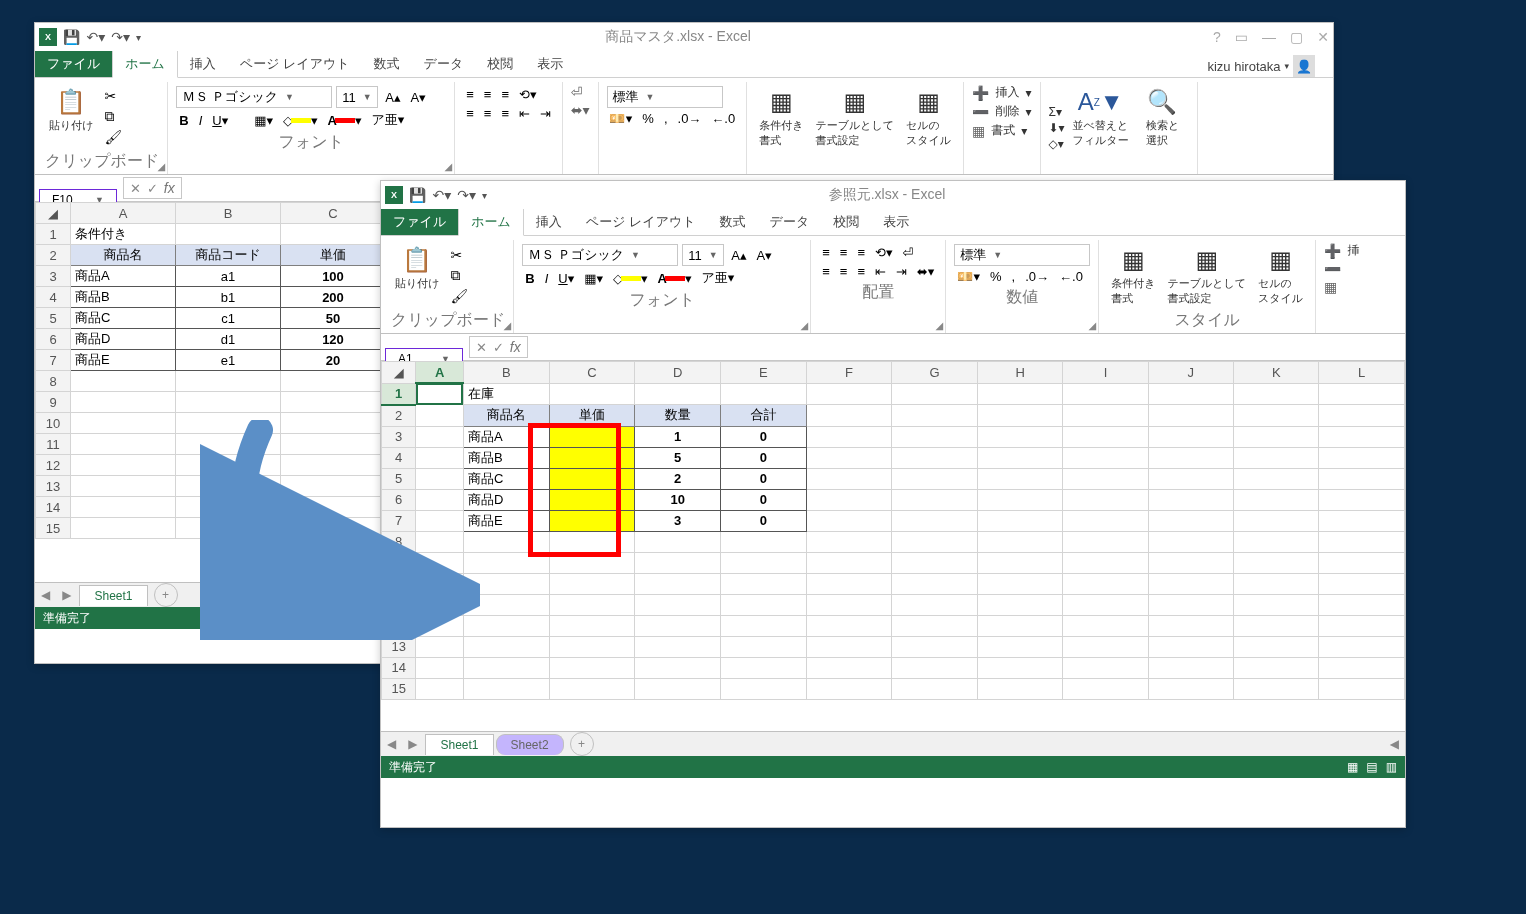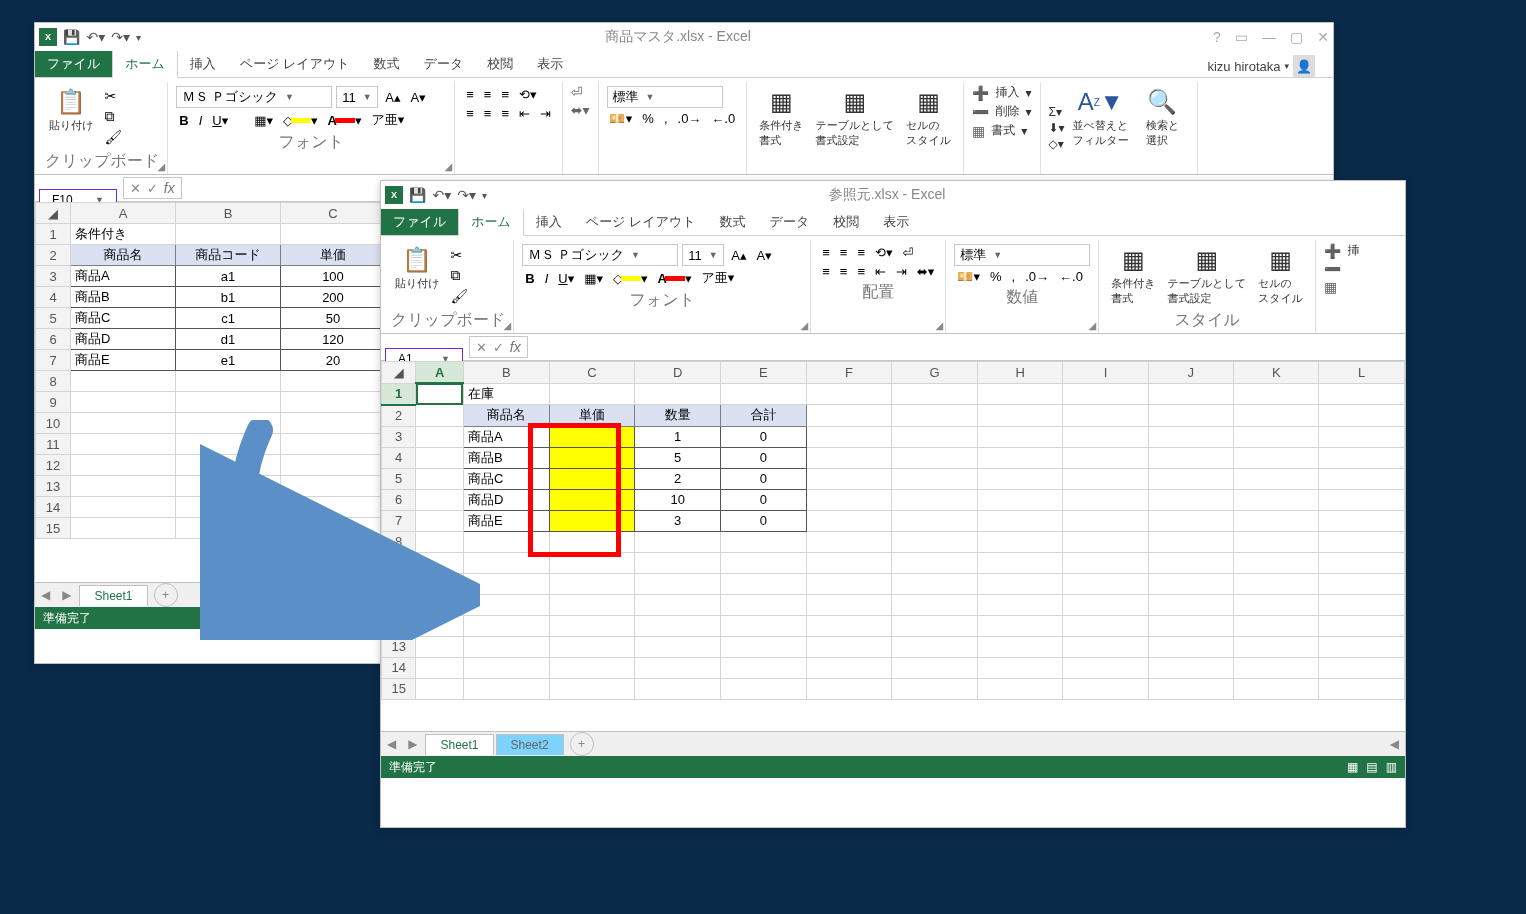--- a/index.html
+++ b/index.html
@@ -158,38 +158,38 @@
   .grid-table th {
     background:#f3f3f3; color:#555; font-weight:normal;
     position:sticky;
   }
   .grid-table th.rowhdr { width:26px; }
   .grid-table th.sel { background:#d8e8d8; color:#217346; font-weight:bold; border-bottom:2px solid #217346;}
   .grid-table td.sel { outline:2px solid #217346; outline-offset:-2px; }
   .cell-header { background:#d9e1f2 !important; border:1px solid #7f7f7f !important; }
   .cell-border-b { border:1px solid #555 !important; }
   .cell-left { text-align:left !important; }
-  .cell-right { text-align:left; }
+  .cell-right { text-align:left;font-weight:bold; }
   .cell-yellow { background:#ffff00 !important; }
   .red-overlay {
     position:absolute;
     border:5px solid #ff0000;
     pointer-events:none;
   }
   .sheet-tabs {
     height:24px; background:#f0f0f0; border-top:1px solid #c0c0c0;
     display:flex; align-items:center; font-size:12px;
   }
   .sheet-tabs .nav { display:flex; gap:0; }
   .sheet-tabs .nav span { padding:0 6px; color:#888; cursor:pointer;}
   .sheet-tab {
     padding:3px 14px; background:#fff; border:1px solid #c0c0c0;
     border-bottom:none; margin-left:2px; cursor:pointer; color:#217346;
   }
-  .sheet-tab.inactive { background:#7dd3fc; color:#666;}
+  .sheet-tab.inactive { background:#c4b5fd; color:#666;border-radius:9px;}
   .add-sheet { width:22px;height:22px;border:1px solid #c0c0c0;border-radius:50%;
     display:flex;align-items:center;justify-content:center;margin-left:6px;color:#888;cursor:pointer;}
   .statusbar {
     height:22px; background:#217346; color:#fff;
     display:flex; align-items:center; padding:0 8px; font-size:12px;
   }
   .statusbar .right { margin-left:auto; display:flex; gap:8px; align-items:center;}
   .arrow {
     position:absolute;
     pointer-events:none;

